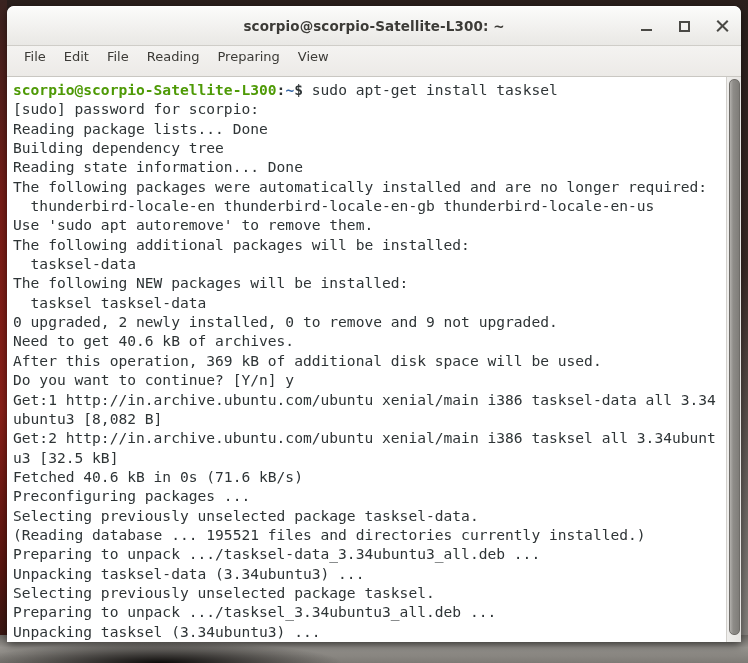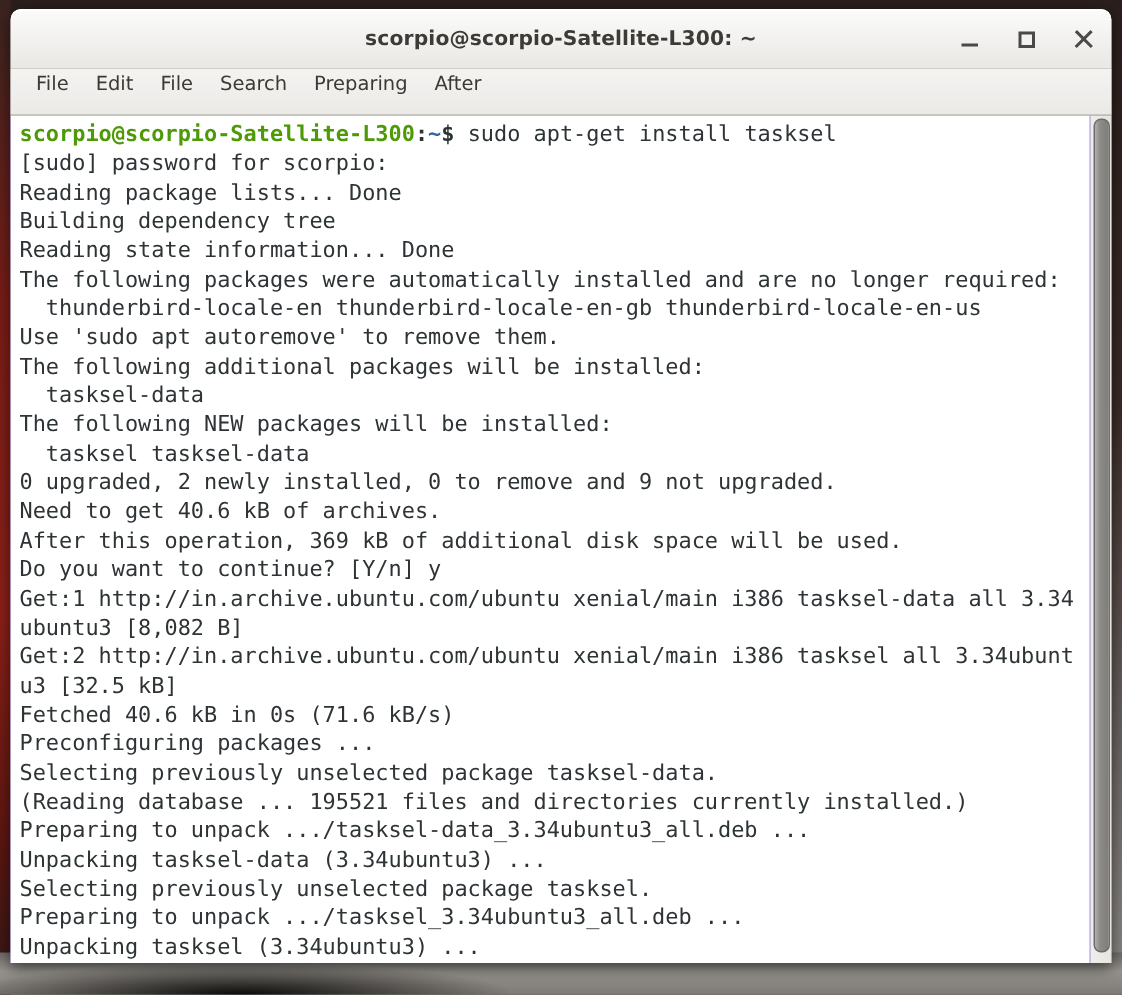--- a/index.html
+++ b/index.html
@@ -135,21 +135,21 @@
     border-radius: 3px;
     cursor: default;
     white-space: nowrap;
   }
 
   
   #terminal-area {
     flex: 1 1 auto;
     position: relative;
     display: flex;
-    background: #8b5cf6;
+    background: #fef9c3;
     overflow: hidden;
   }
   #terminal-screen {
     flex: 1 1 auto;
     padding: 3px 0 0 6px;
     box-sizing: border-box;
     overflow: hidden;
     background: #ffffff;
   }
   #terminal-lines {
@@ -212,23 +212,23 @@
       <div class="win-btn">
         <div class="glyph-close"></div>
       </div>
     </div>
   </div>
 
   <div id="menubar">
       <div class="menu-item">File</div>
       <div class="menu-item">Edit</div>
       <div class="menu-item">File</div>
-      <div class="menu-item">Search</div>
+      <div class="menu-item">Reading</div>
       <div class="menu-item">Preparing</div>
-      <div class="menu-item">After</div>
+      <div class="menu-item">View</div>
     </div>
 
   <div id="terminal-area">
     <div id="terminal-screen">
       <div id="terminal-lines"><div class="tline"><span class="user">scorpio@scorpio-Satellite-L300</span><span class="punct">:</span><span class="tilde">~</span><span class="punct">$</span><span> sudo apt-get install tasksel</span></div><div class="tline">[sudo] password for scorpio:</div><div class="tline">Reading package lists... Done</div><div class="tline">Building dependency tree</div><div class="tline">Reading state information... Done</div><div class="tline">The following packages were automatically installed and are no longer required:</div><div class="tline">  thunderbird-locale-en thunderbird-locale-en-gb thunderbird-locale-en-us</div><div class="tline">Use 'sudo apt autoremove' to remove them.</div><div class="tline">The following additional packages will be installed:</div><div class="tline">  tasksel-data</div><div class="tline">The following NEW packages will be installed:</div><div class="tline">  tasksel tasksel-data</div><div class="tline">0 upgraded, 2 newly installed, 0 to remove and 9 not upgraded.</div><div class="tline">Need to get 40.6 kB of archives.</div><div class="tline">After this operation, 369 kB of additional disk space will be used.</div><div class="tline">Do you want to continue? [Y/n] y</div><div class="tline">Get:1 http://in.archive.ubuntu.com/ubuntu xenial/main i386 tasksel-data all 3.34</div><div class="tline">ubuntu3 [8,082 B]</div><div class="tline">Get:2 http://in.archive.ubuntu.com/ubuntu xenial/main i386 tasksel all 3.34ubunt</div><div class="tline">u3 [32.5 kB]</div><div class="tline">Fetched 40.6 kB in 0s (71.6 kB/s)</div><div class="tline">Preconfiguring packages ...</div><div class="tline">Selecting previously unselected package tasksel-data.</div><div class="tline">(Reading database ... 195521 files and directories currently installed.)</div><div class="tline">Preparing to unpack .../tasksel-data_3.34ubuntu3_all.deb ...</div><div class="tline">Unpacking tasksel-data (3.34ubuntu3) ...</div><div class="tline">Selecting previously unselected package tasksel.</div><div class="tline">Preparing to unpack .../tasksel_3.34ubuntu3_all.deb ...</div><div class="tline">Unpacking tasksel (3.34ubuntu3) ...</div><div class="tline">Processing triggers for man-db (2.7.5-1) ...</div></div>
     </div>
     <div id="scrollbar">
       <div id="scroll-thumb"></div>
     </div>
   </div>

